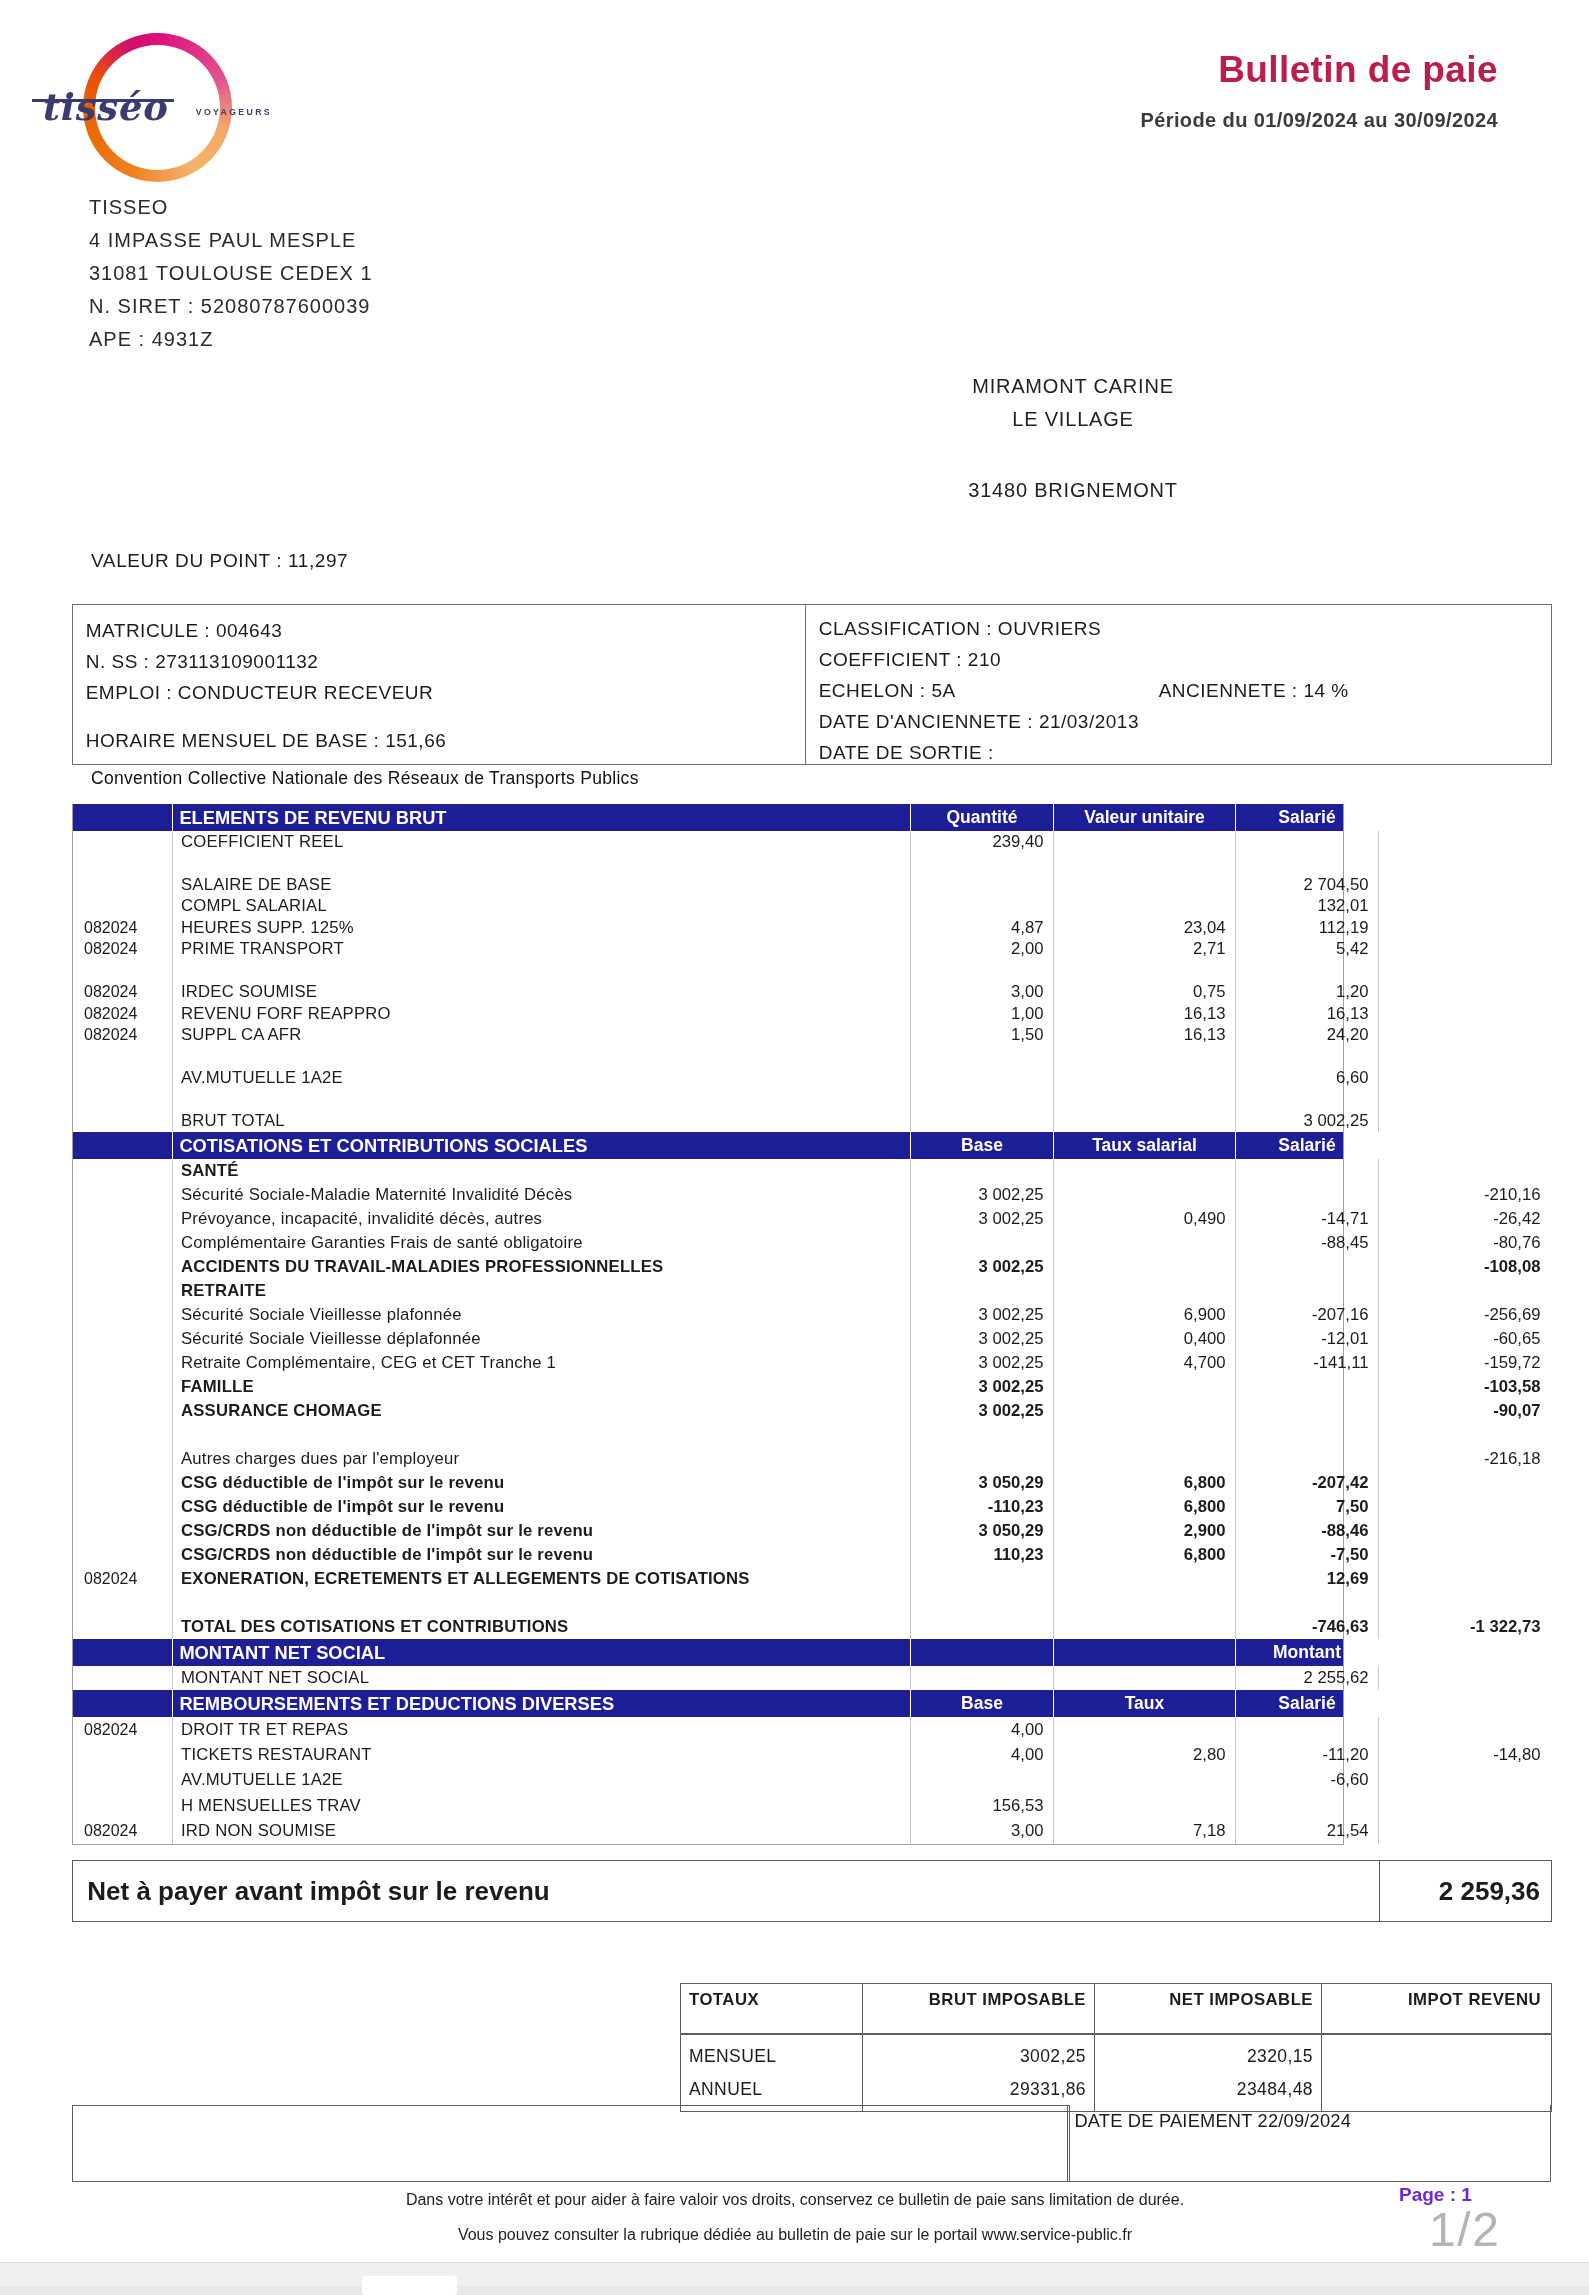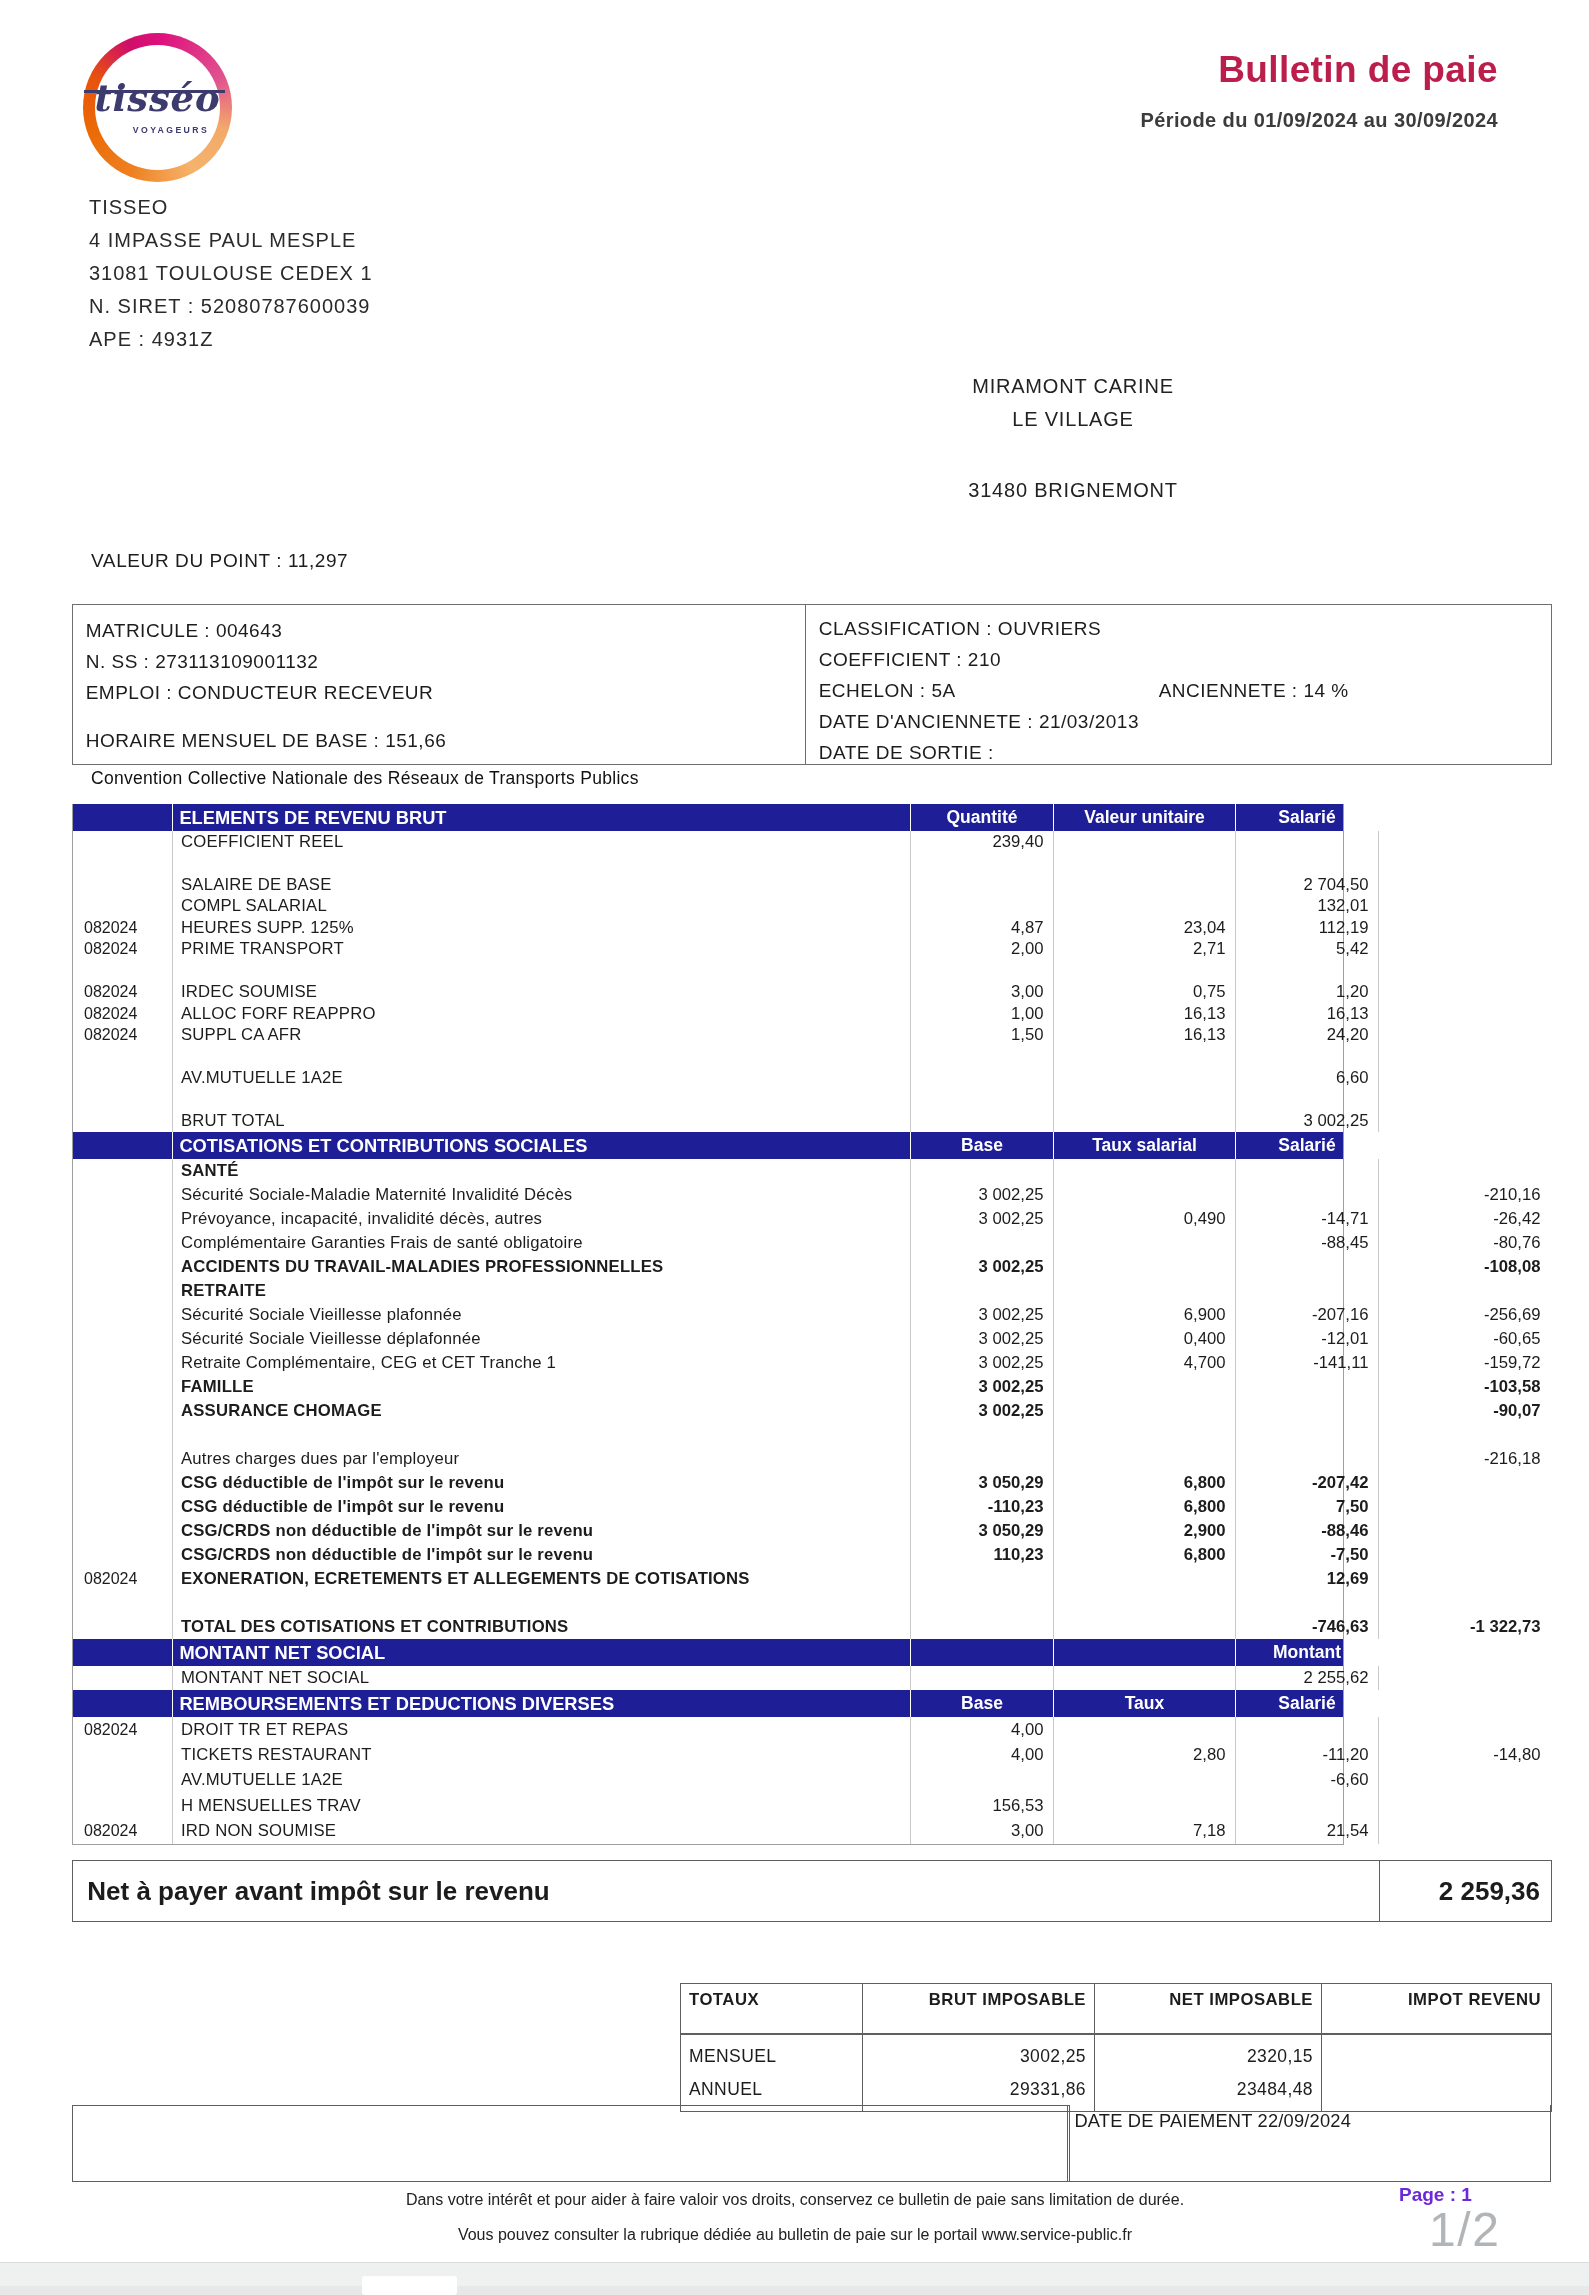--- a/index.html
+++ b/index.html
@@ -4,21 +4,21 @@
 <style>
   html,body{margin:0;padding:0;background:#fff;}
   .sheet{position:relative;width:1590px;height:2295px;background:#ffffff;overflow:hidden;
          font-family:"Liberation Sans","DejaVu Sans",sans-serif;color:#1c1c1c;}
 
   
   .logo{position:absolute;left:83px;top:33px;width:149px;height:149px;border-radius:50%;
         background:conic-gradient(from 0deg,#dd0f7c,#e0528f 18%,#f3a969 30%,#f5b36b 42%,
                     #ef8021 56%,#ea6a04 70%,#e8520c 82%,#cf0f68 93%,#dd0f7c);}
   .logo-inner{position:absolute;inset:12px;background:#fff;border-radius:50%;
-              display:flex;flex-direction:column;align-items:center;justify-content:center;}
+              display:flex;flex-direction:row;align-items:center;justify-content:center;}
   .logo-brand{font-family:"DejaVu Serif","Liberation Serif",serif;font-style:italic;font-weight:bold;
               font-size:37px;color:#3d3a6e;letter-spacing:0.8px;line-height:1;position:relative;}
   .logo-brand::before{content:"";position:absolute;left:-11px;right:-4.8px;top:10.3px;height:2.4px;background:#3d3a6e;}
   .logo-sub{font-size:8.7px;font-weight:bold;letter-spacing:2.4px;color:#3d3a6e;margin:8px 0 0 27px;text-align:center;}
 
   
   .doc-head{position:absolute;right:92px;top:49px;text-align:right;}
   .doc-title{font-size:37px;font-weight:bold;color:var(--red);letter-spacing:0.4px;}
   .doc-period{margin-top:17.5px;font-size:20px;font-weight:bold;color:#3c3c3c;letter-spacing:0.4px;}
 
@@ -212,21 +212,21 @@
       <div class="trow" style="height: 21.5px;">
         <div class="cell c-date">082024</div>
         <div class="cell c-label">IRDEC SOUMISE</div>
         <div class="cell c-num">3,00</div>
         <div class="cell c-num">0,75</div>
         <div class="cell c-num">1,20</div>
         <div class="cell c-num"></div>
       </div>
       <div class="trow" style="height: 21.5px;">
         <div class="cell c-date">082024</div>
-        <div class="cell c-label">ALLOC FORF REAPPRO</div>
+        <div class="cell c-label">REVENU FORF REAPPRO</div>
         <div class="cell c-num">1,00</div>
         <div class="cell c-num">16,13</div>
         <div class="cell c-num">16,13</div>
         <div class="cell c-num"></div>
       </div>
       <div class="trow" style="height: 21.5px;">
         <div class="cell c-date">082024</div>
         <div class="cell c-label">SUPPL CA AFR</div>
         <div class="cell c-num">1,50</div>
         <div class="cell c-num">16,13</div>

